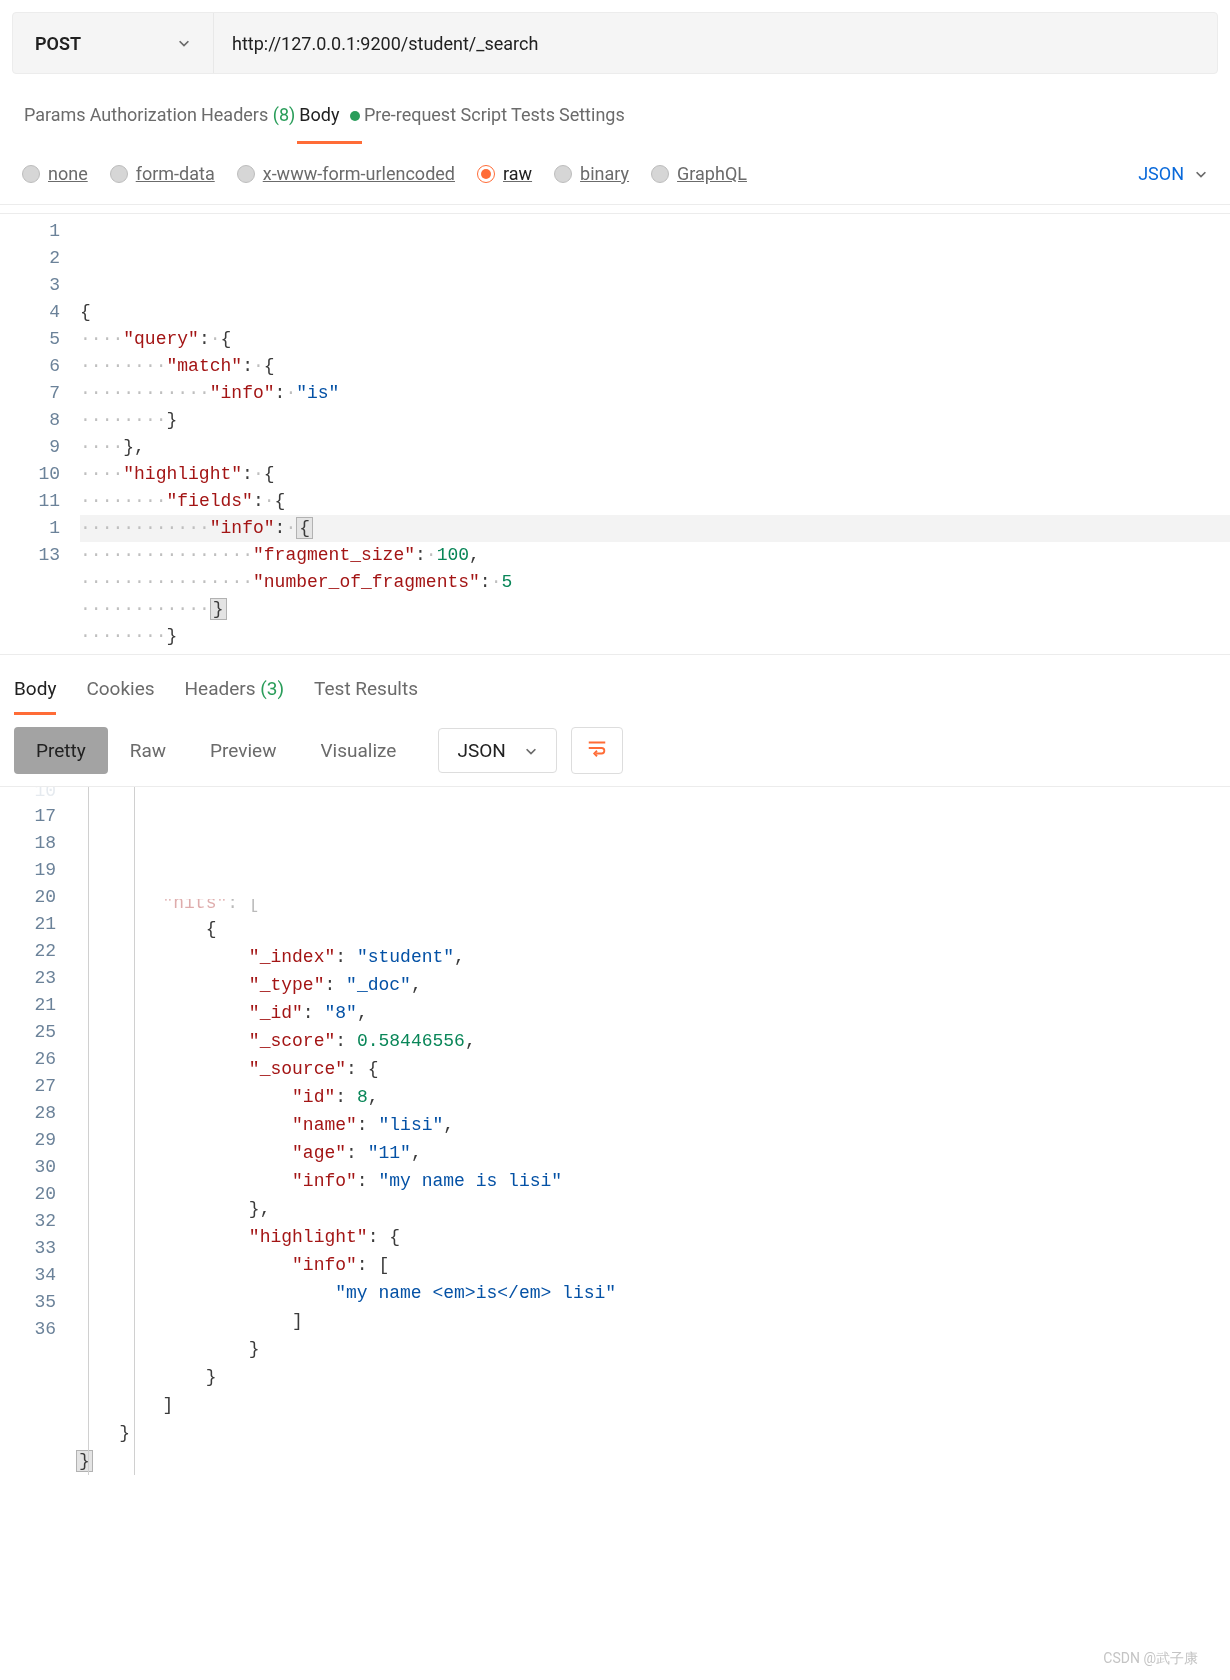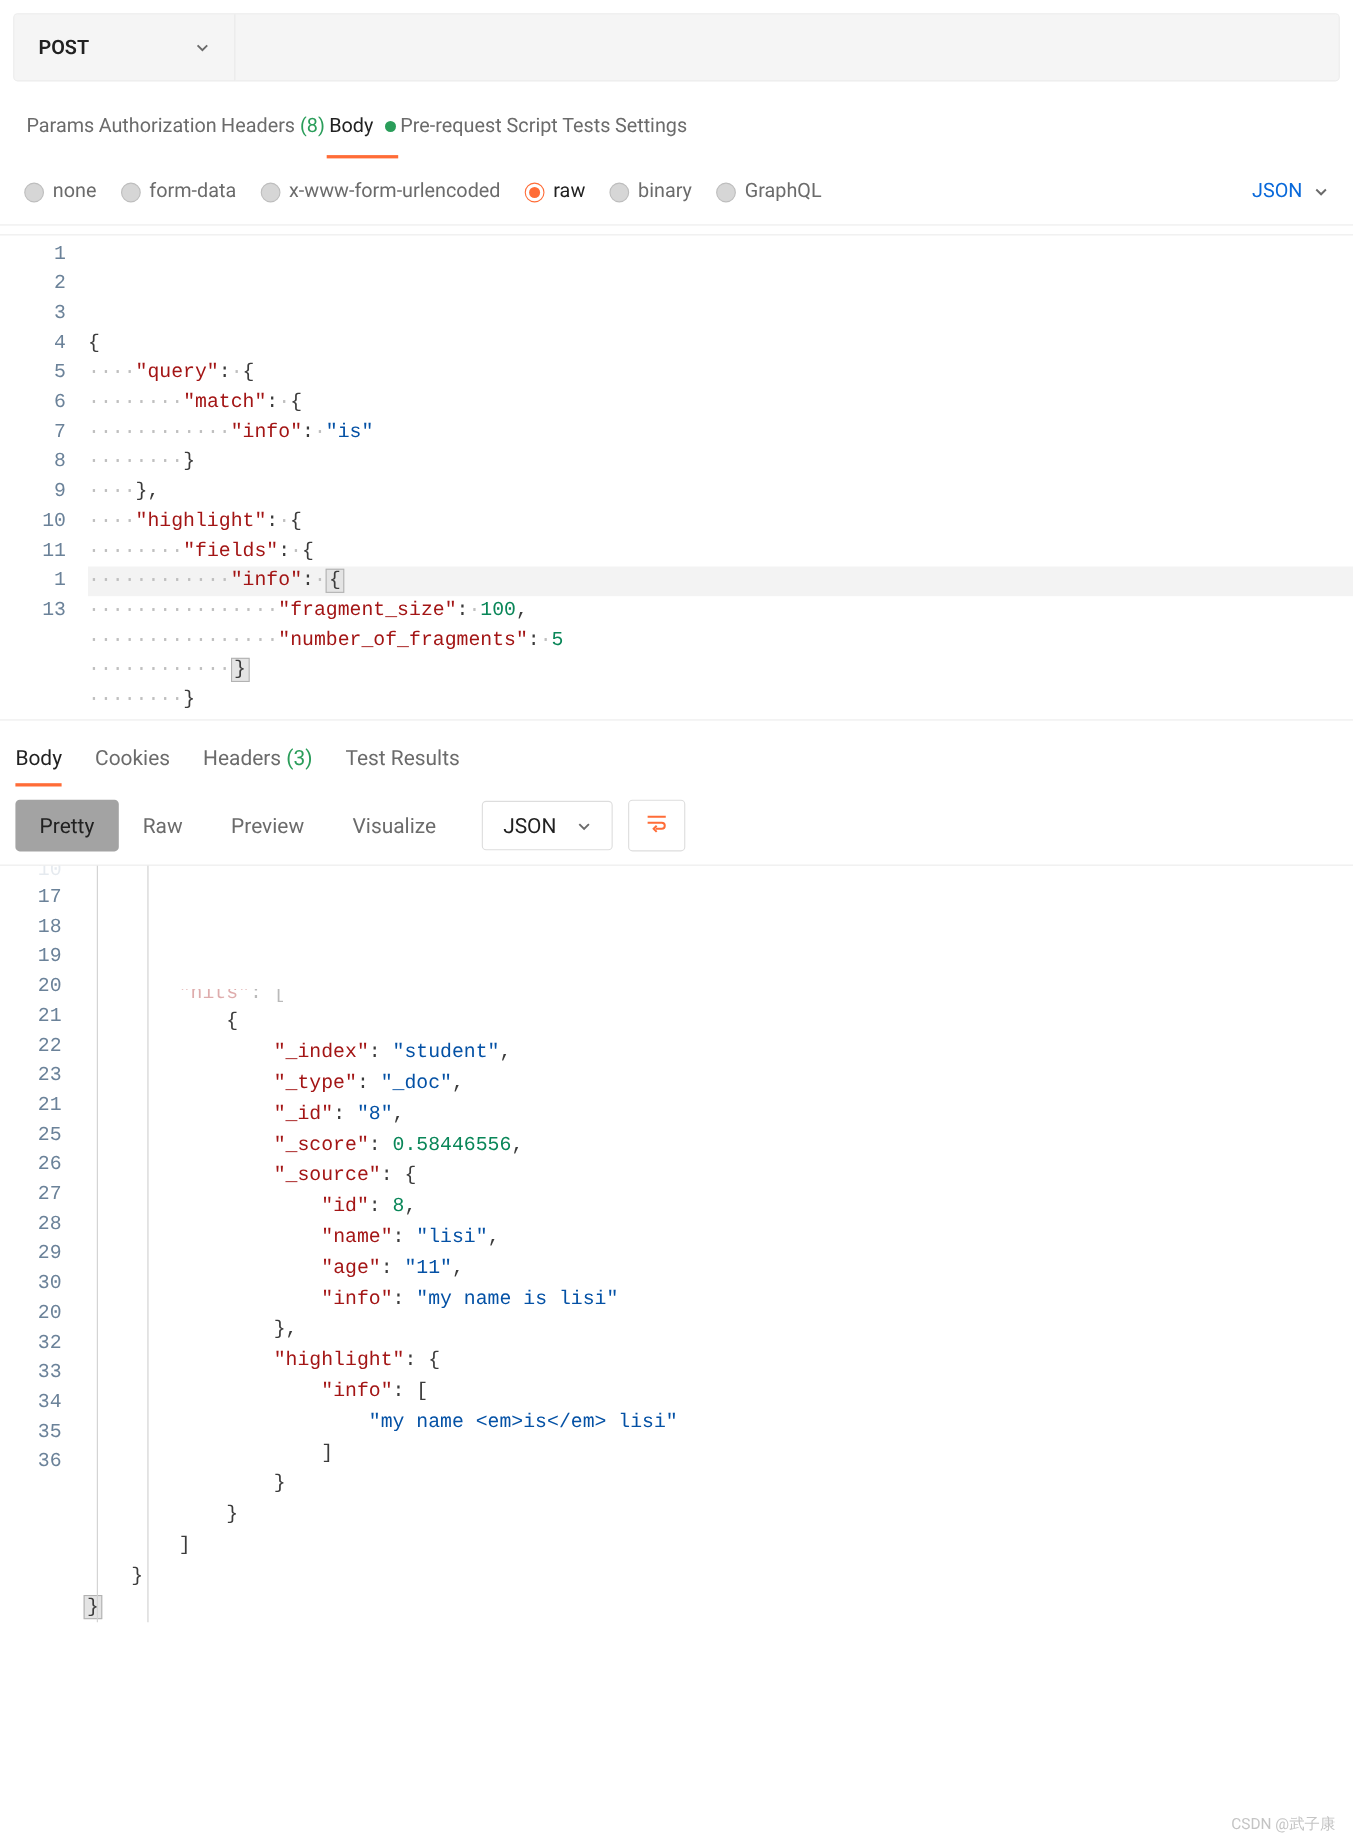--- a/index.html
+++ b/index.html
@@ -97,21 +97,21 @@
     background:#fff;
   }
   .radio.selected::after {
     content:"";
     position:absolute;
     width:10px; height:10px;
     background:#ff6c37;
     border-radius:50%;
     top:3px; left:3px;
   }
-  .bodytype-item { display:flex; align-items:flex-end; cursor:pointer; }
+  .bodytype-item { display:flex; align-items:center; cursor:pointer;text-decoration:underline; }
   .lang-select {
     margin-left:auto;
     color:#0969da;
     display:flex;
     align-items:center;
     gap:10px;
     font-weight:400;
   }
   .lang-select .chevron-down { stroke:#6b6b6b; }
 
@@ -229,36 +229,37 @@
     position:relative;
   }
   .code2 .code-line { display:block; }
   .fold-guide {
     border-left:1px solid #d0d0d0;
     position:absolute;
     top:0; bottom:0;
   }
   .watermark {
     position:fixed;
-    right:16px; bottom:12px;
+    right:32px; bottom:12px;
     font-size:14px;
     color:#c4c4c4;
     letter-spacing:0;
   }
 </style>
 </head>
 <body>
 
 <div class="request-bar">
   <div class="method-select">
     <span>POST</span>
     <svg class="chevron-down" viewBox="0 0 16 16">
         <path d="M3 6l5 5 5-5"></path>
       </svg>
   </div>
+  <input class="url-input" type="text" value="http://127.0.0.1:9200/student/_search" style="">
 </div>
 
 <div class="tabs">
   <div class="tab">Params</div>
   <div class="tab">Authorization</div>
   <div class="tab">
     <span>Headers</span>
     <span class="count">(8)</span>
   </div>
   <div class="tab active">

